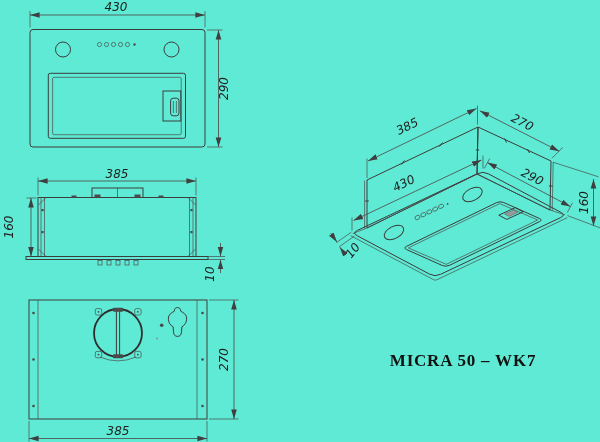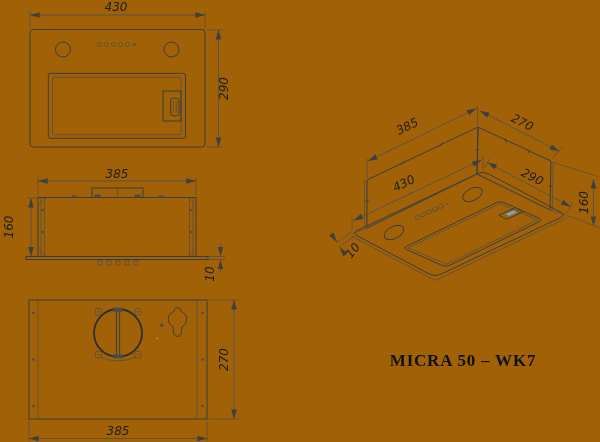--- a/index.html
+++ b/index.html
@@ -1,19 +1,19 @@
 <!DOCTYPE html>
 <html><head>
 <meta charset="utf-8">
 <style>
   html,body{margin:0;padding:0;background:#ffffff;}
   .sheet{
     position:relative;
     width:600px;height:442px;
-    background:#a16207;
+    background:#5eead4;
     overflow:hidden;
     font-family:"DejaVu Sans", sans-serif;
     text-align:center;
   }
   svg{display:block;}
   .ln{stroke:#3c3c3c;fill:none;stroke-width:1;}
   .ln-thin{stroke:#4a4a4a;fill:none;stroke-width:.7;}
   .ln-bold{stroke:#2e2e2e;fill:none;stroke-width:1.8;}
   .dim{stroke:#4f4f4f;fill:none;stroke-width:.85;}
   .fillmark{fill:#4a4a4a;stroke:none;}

